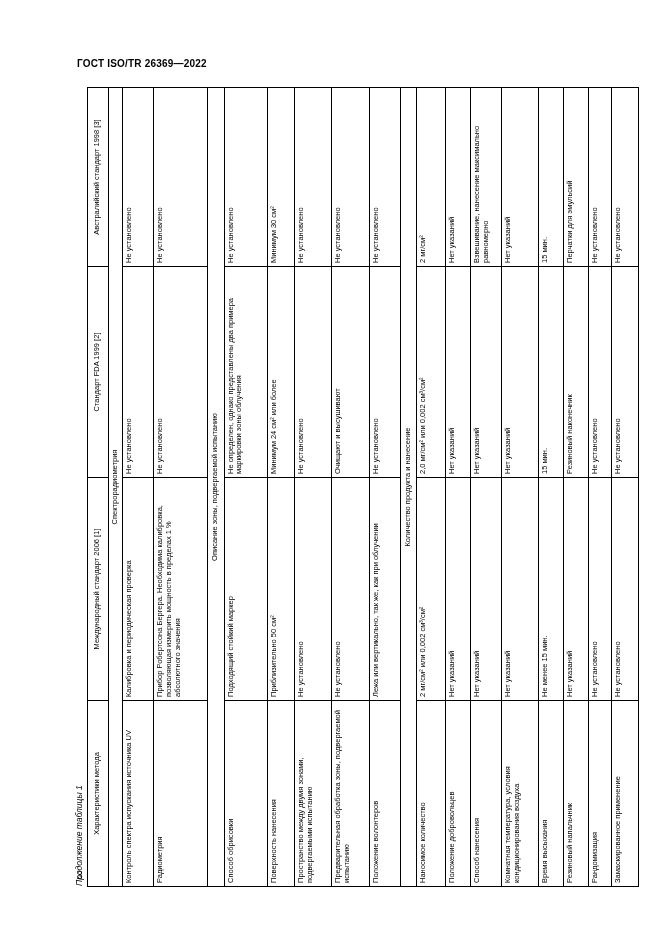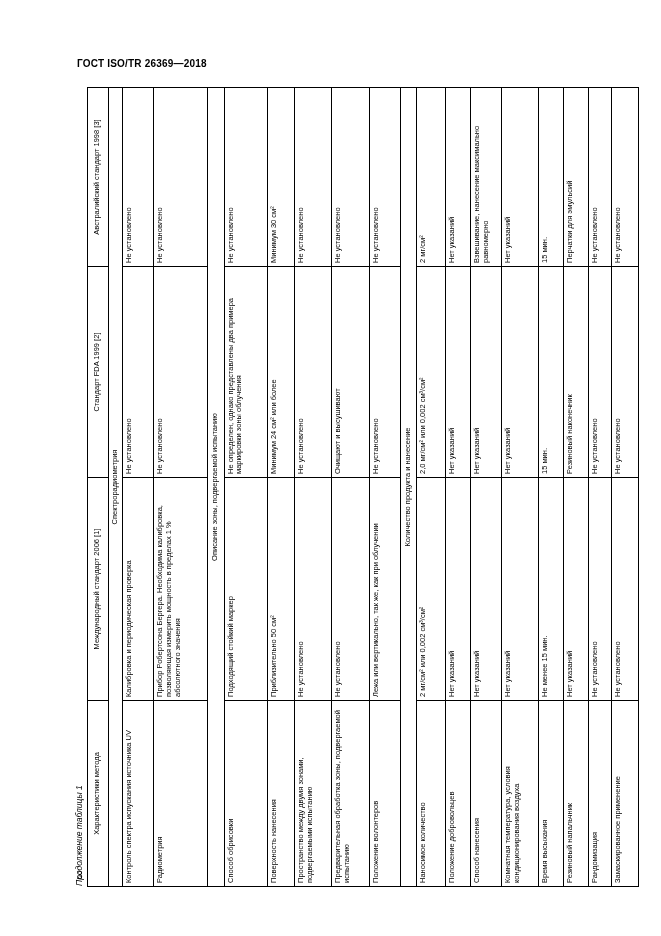--- a/index.html
+++ b/index.html
@@ -61,21 +61,21 @@
   tr.rh26{height:26px}
   tr.rh28{height:28px}
   tr.rh30{height:30px}
   tr.rh36{height:36px}
   tr.rh42{height:42px}
   tr.rh52{height:52px}
 </style>
 </head>
 <body>
 
-<div class="std-designation">ГОСТ ISO/TR 26369—2018</div>
+<div class="std-designation">ГОСТ ISO/TR 26369—2022</div>
 
 <div class="rot">
   <div class="caption">Продолжение таблицы 1</div>
   <table class="cmp">
     <colgroup>
         <col class="c0">
         <col class="c1">
         <col class="c2">
         <col class="c3">
       </colgroup>

